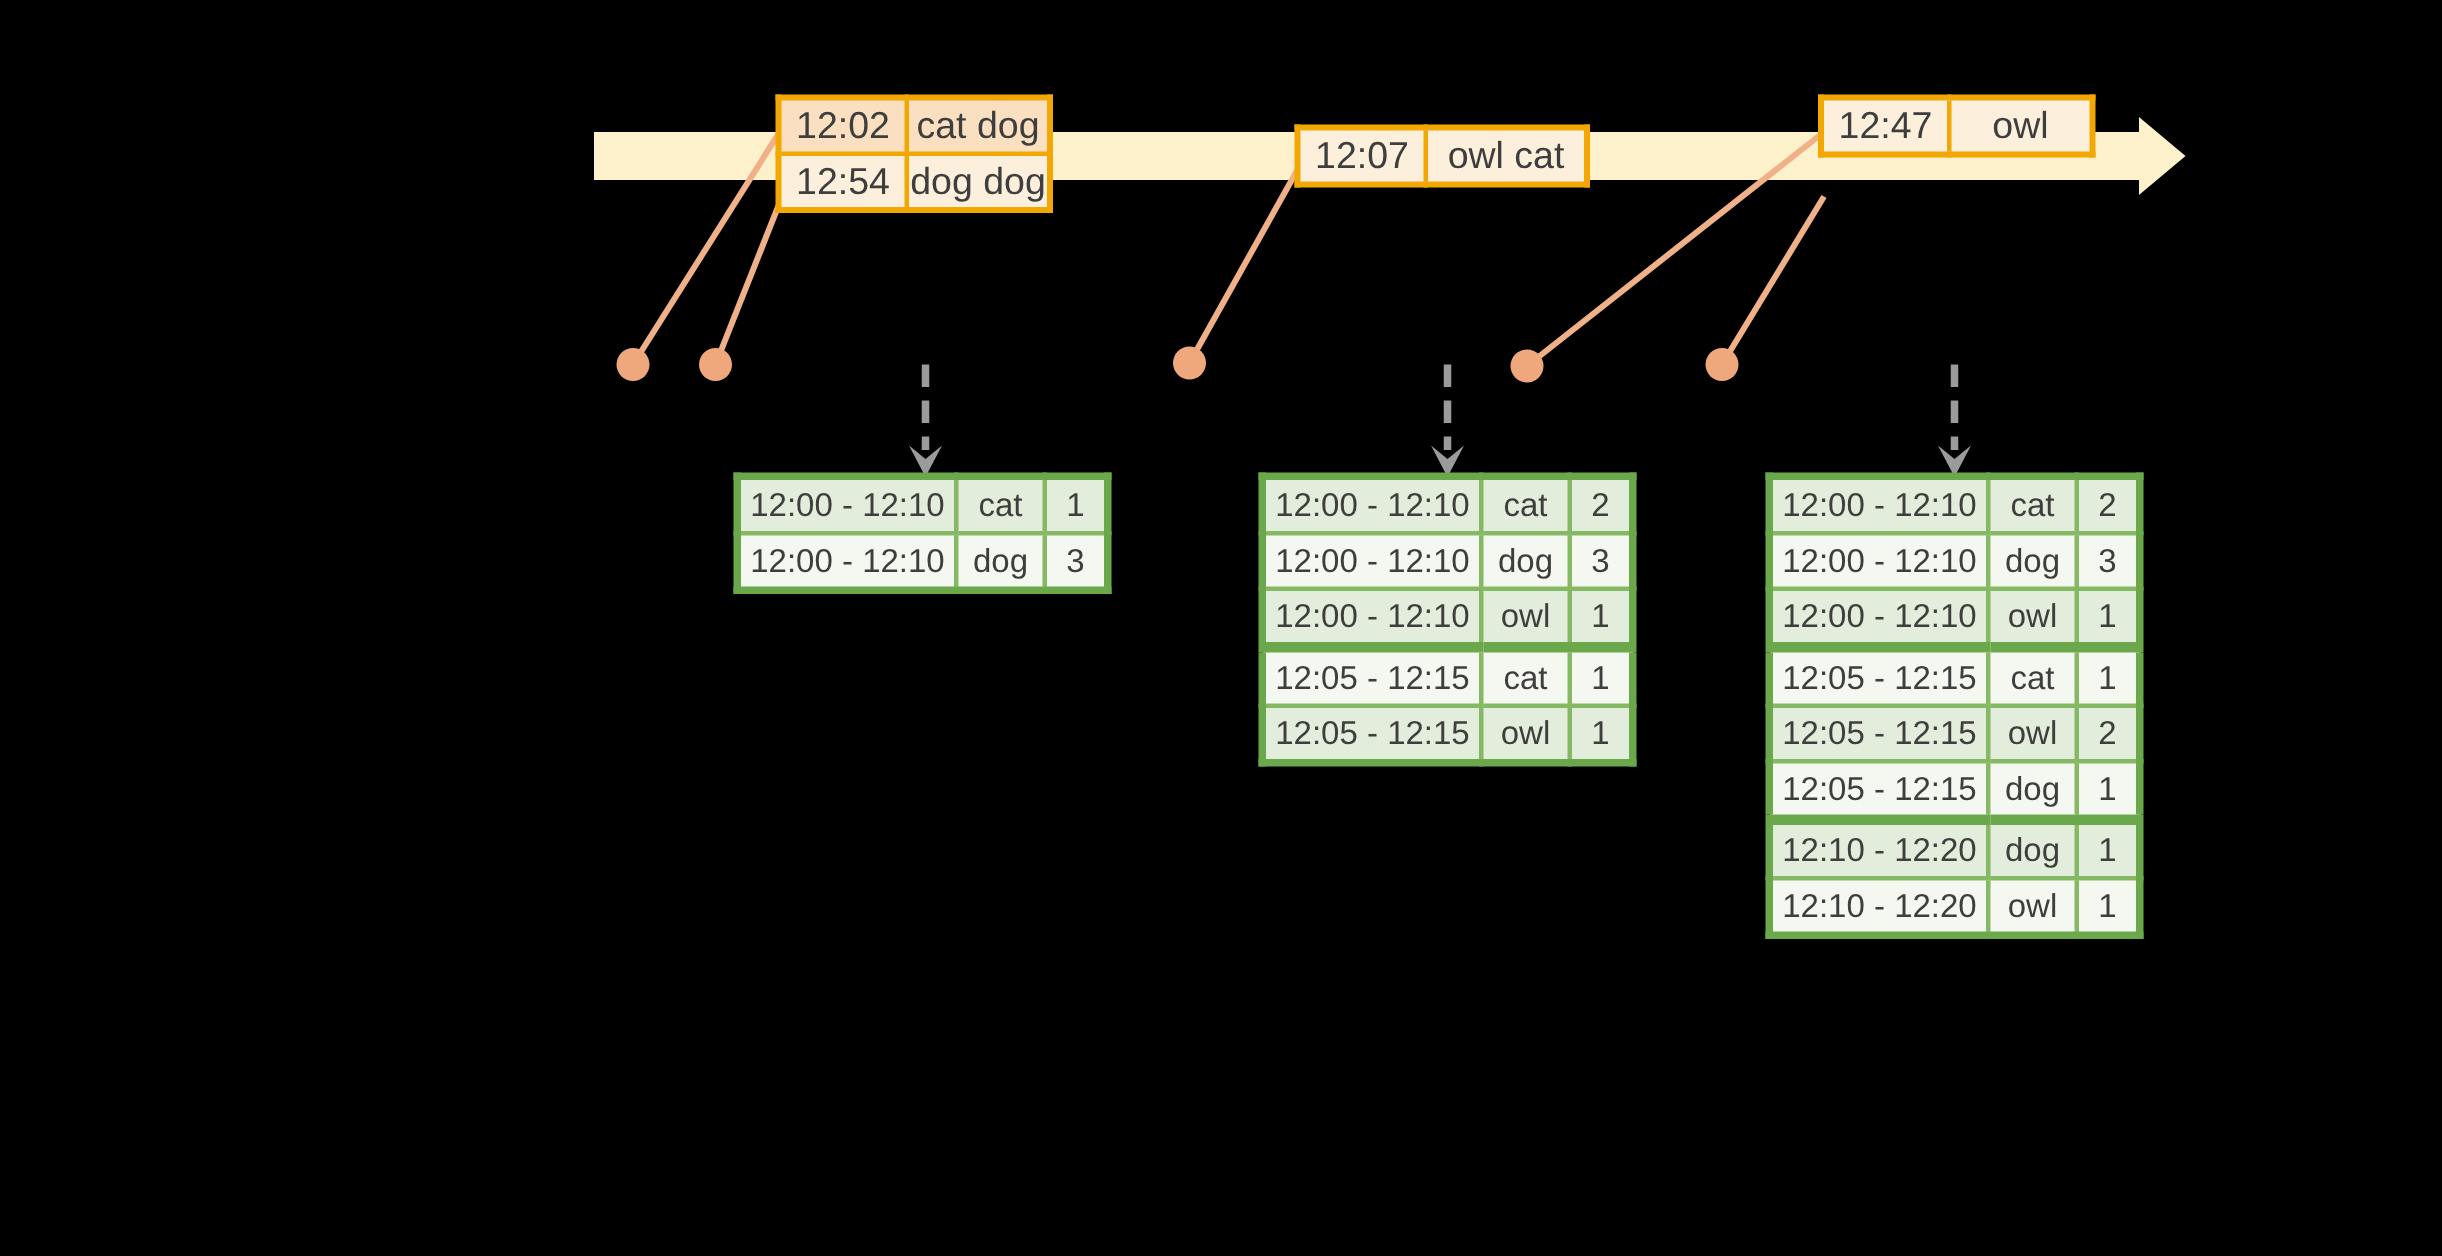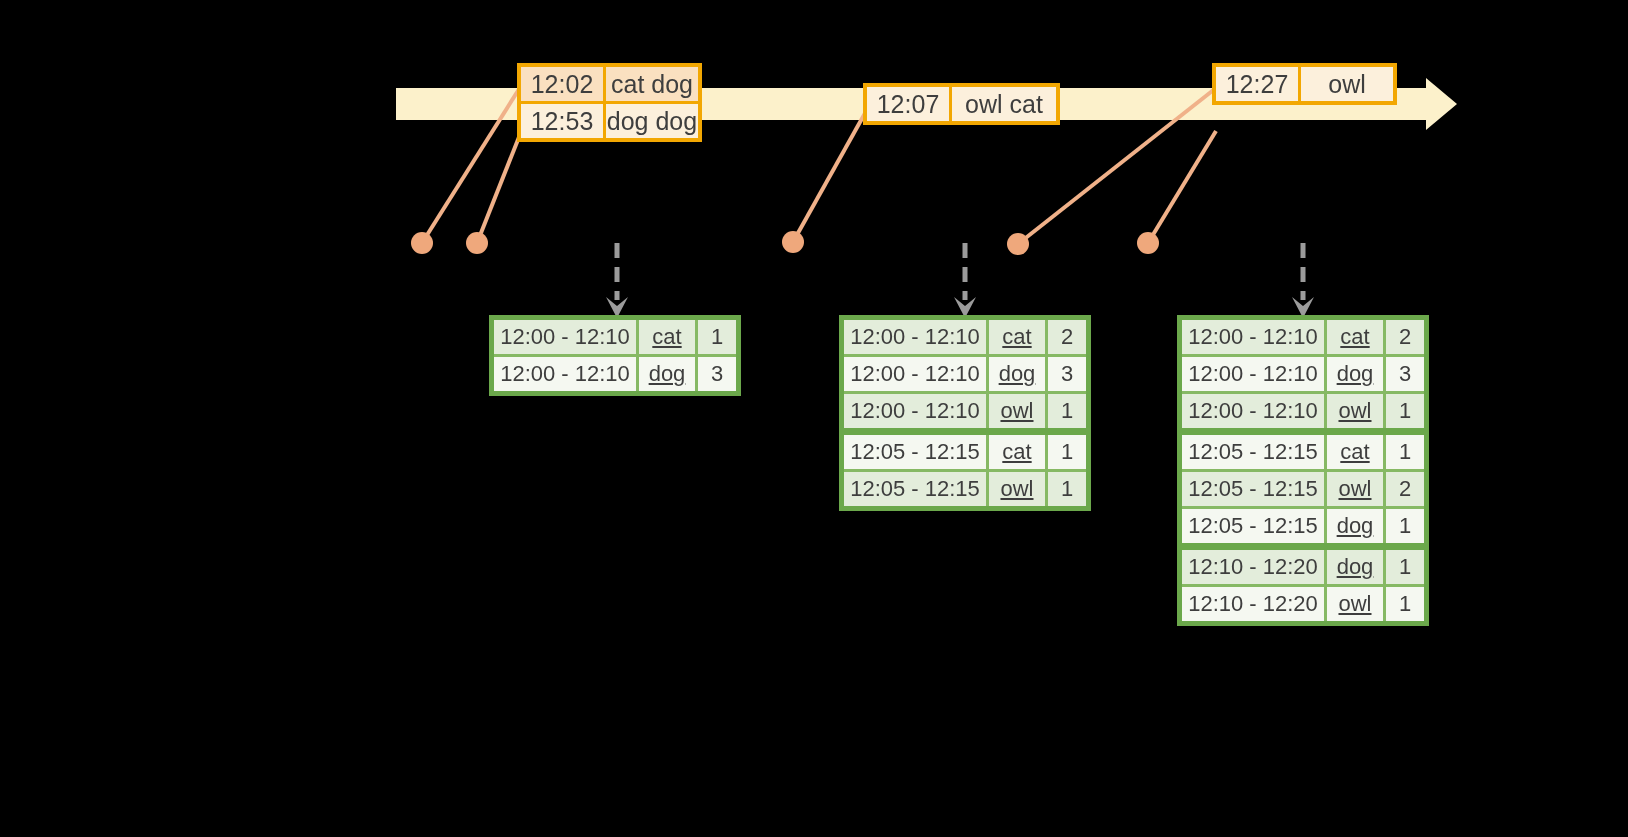--- a/index.html
+++ b/index.html
@@ -21,21 +21,21 @@
   .etable tr.dark td{background:#FAE0C0;}
   .etable tr.light td{background:#FCF0DC;}
   .et1{left:517px;top:63px;}
   .et2{left:863px;top:83px;padding-left:32px;}
   .et3{left:1212px;top:63px;}
 
   
   .gtable{font-size:22px;color:#3E3E3E;border:5px solid #6BA84B;}
   .gtable td{border:3px solid #86B964;height:34px;}
   .gtable td.win{width:142px;}
-  .gtable td.word{width:56px;text-decoration:underline;}
+  .gtable td.word{width:56px;}
   .gtable td.cnt{width:38px;}
   .gtable tr.g td{background:#E3EDDB;}
   .gtable tr.wt td{background:#F5F8F1;}
   .gtable tr.grp td{border-top:7px solid #6BA84B;}
   .gt1{left:489px;top:315px;}
   .gt2{left:839px;top:315px;}
   .gt3{left:1177px;top:315px;}
 </style>
 </head>
 <body>
@@ -69,39 +69,39 @@
     <polygon points="1292,297 1303,306 1314,297 1303,318" fill="#9B9B9B"></polygon>
   </svg>
 
   <table class="etable et1">
     <tbody>
         <tr class="dark">
       <td class="t">12:02</td>
       <td class="w">cat dog</td>
     </tr>
     <tr class="light">
-      <td class="t">12:53</td>
+      <td class="t">12:54</td>
       <td class="w">dog dog</td>
     </tr>
   </tbody>
     </table>
 
   <table class="etable wide et2">
     <tbody>
         <tr class="light">
       <td class="t">12:07</td>
       <td class="w">owl cat</td>
     </tr>
   </tbody>
     </table>
 
   <table class="etable et3">
     <tbody>
     <tr class="light">
-      <td class="t">12:27</td>
+      <td class="t">12:47</td>
       <td class="w">owl</td>
     </tr>
   </tbody>
     </table>
 
   <table class="gtable gt1">
     <tbody>
         <tr class="g">
       <td class="win">12:00 - 12:10</td>
       <td class="word">cat</td>

